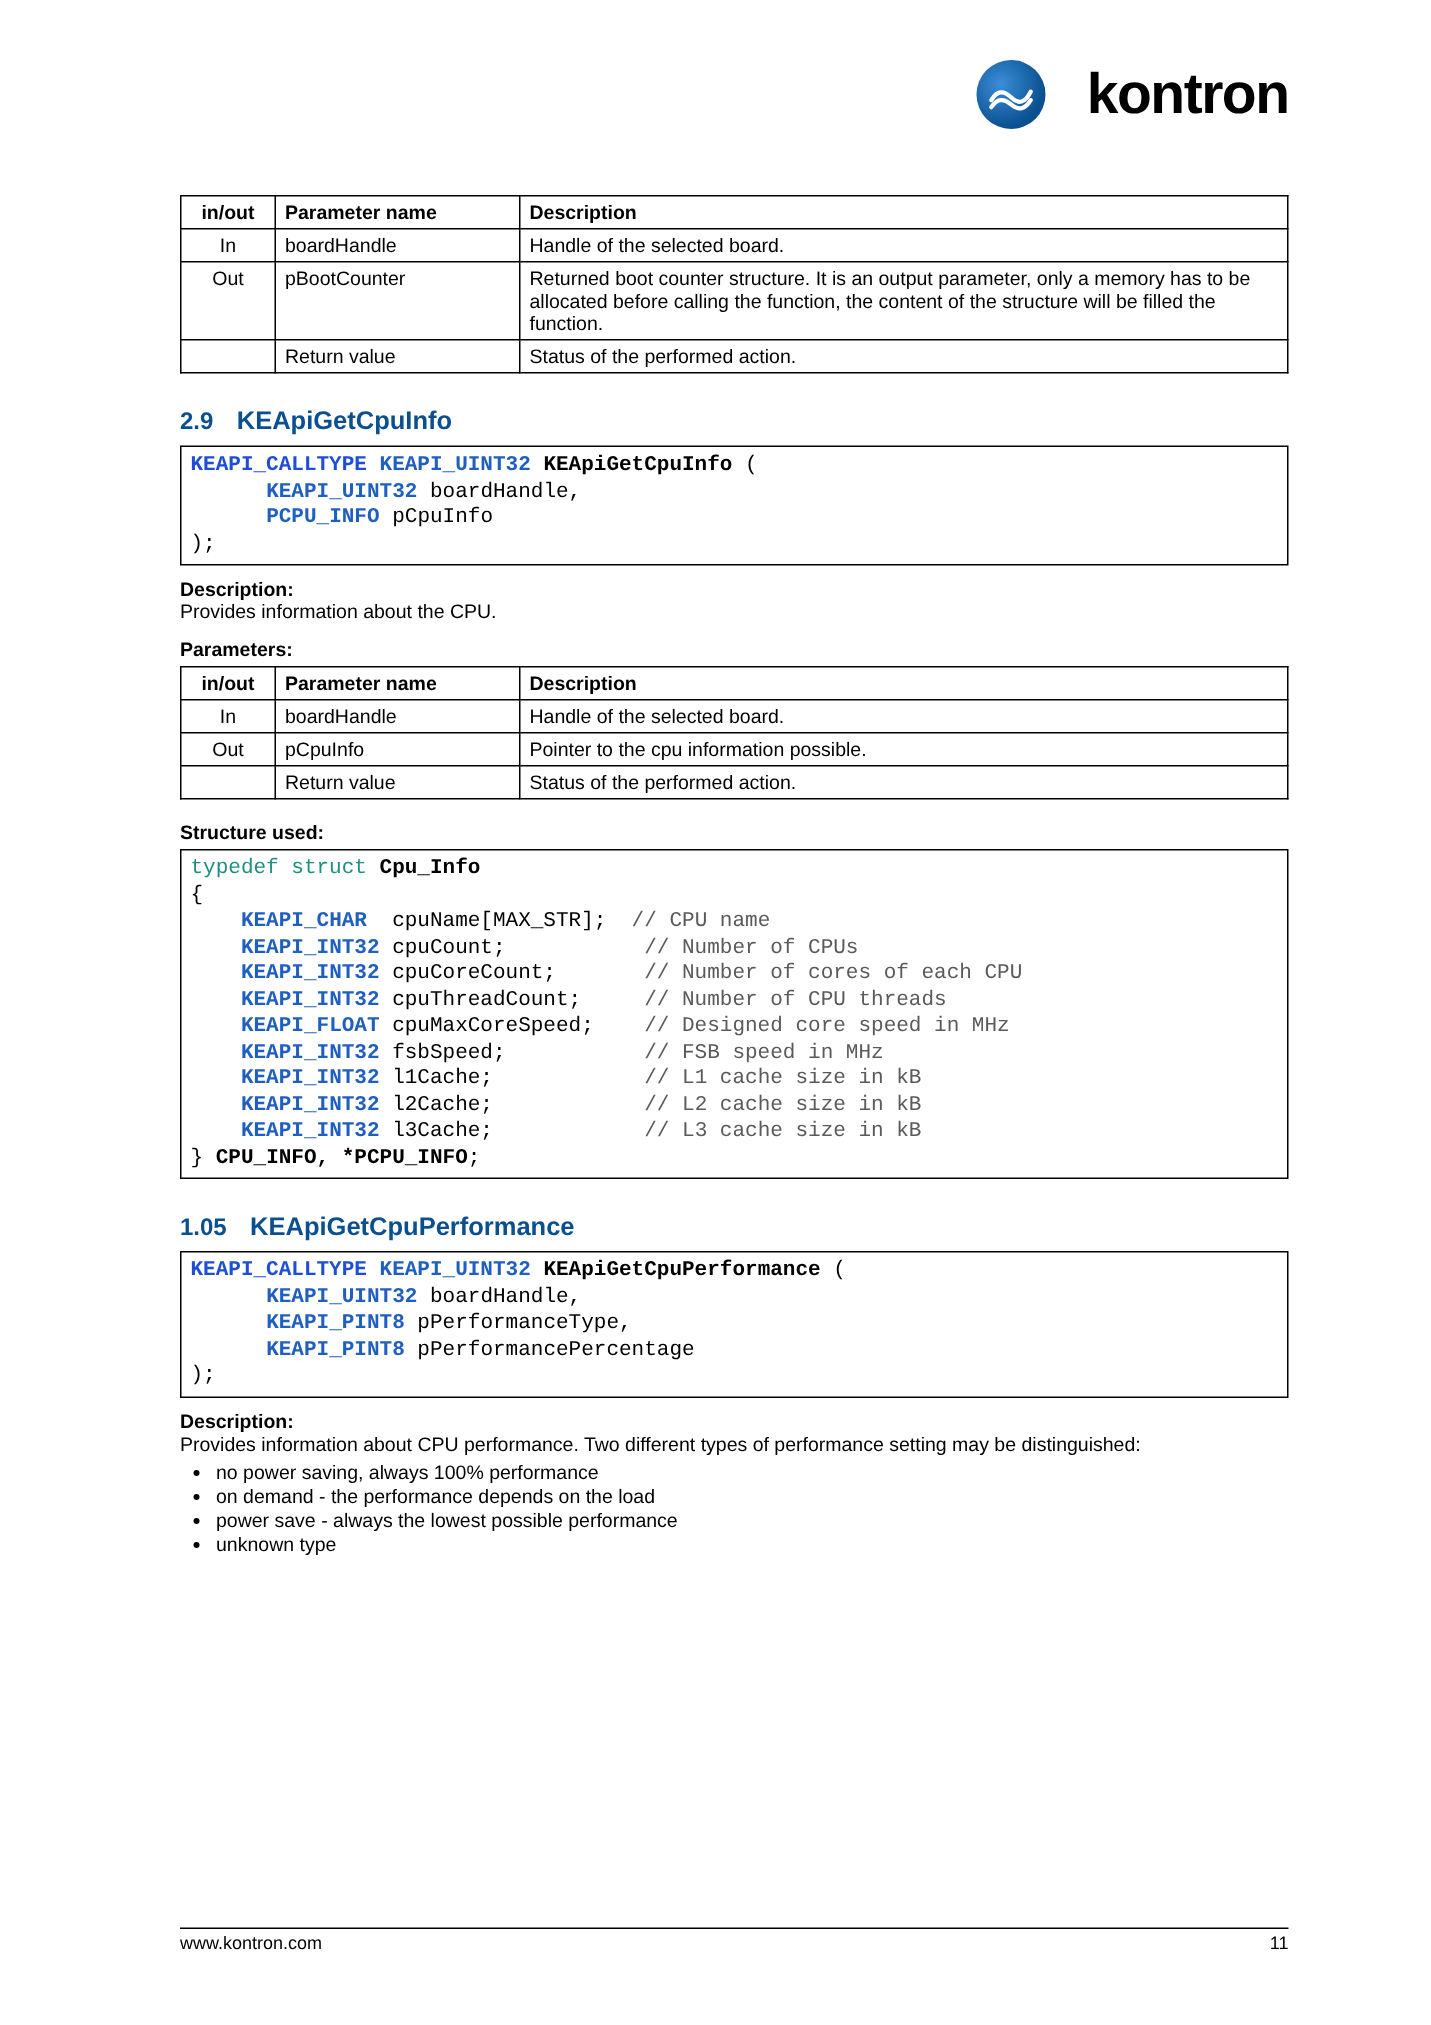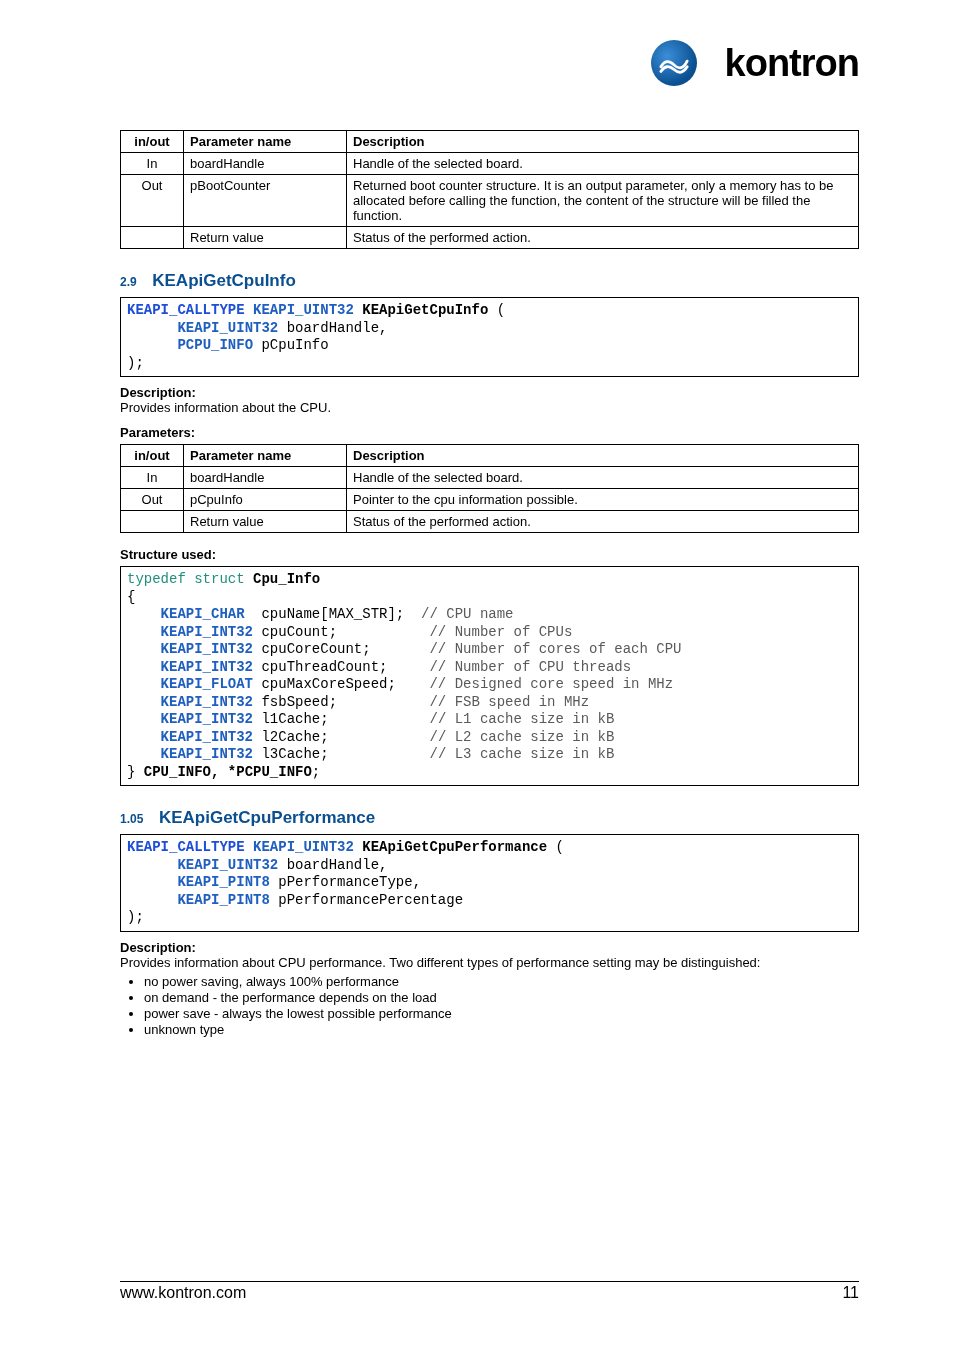--- a/index.html
+++ b/index.html
@@ -63,21 +63,21 @@
   table.param th { font-weight: bold; }
   table.param .c1 { width: 50px; text-align: center; }
   table.param .c2 { width: 150px; }
 
   .section-h {
     font-family: "Trebuchet MS", Arial, sans-serif;
     font-weight: bold;
     color: #0a4f8f;
     margin: 22px 0 6px 0;
   }
-  .h-num { font-size: 12px; }
+  .h-num { font-size: 16px; }
   .h-title { font-size: 17px; }
 
   .codebox {
     border: 1px solid #000;
     padding: 4px 6px;
     font-family: "Courier New", monospace;
     font-size: 14px;
     line-height: 1.25;
     white-space: pre;
     overflow: hidden;
@@ -106,21 +106,21 @@
   ul.bullets li { margin: 1px 0; }
 
   .footer {
     position: absolute;
     left: 120px;
     right: 95px;
     bottom: 48px;
     border-top: 1px solid #000;
     display: flex;
     justify-content: space-between;
-    font-size: 16px;
+    font-size: 12px;
     padding-top: 2px;
     text-align: right;
   }
   .footer .pageno { }
 </style>
 </head>
 <body>
 
 <div class="page">
 

